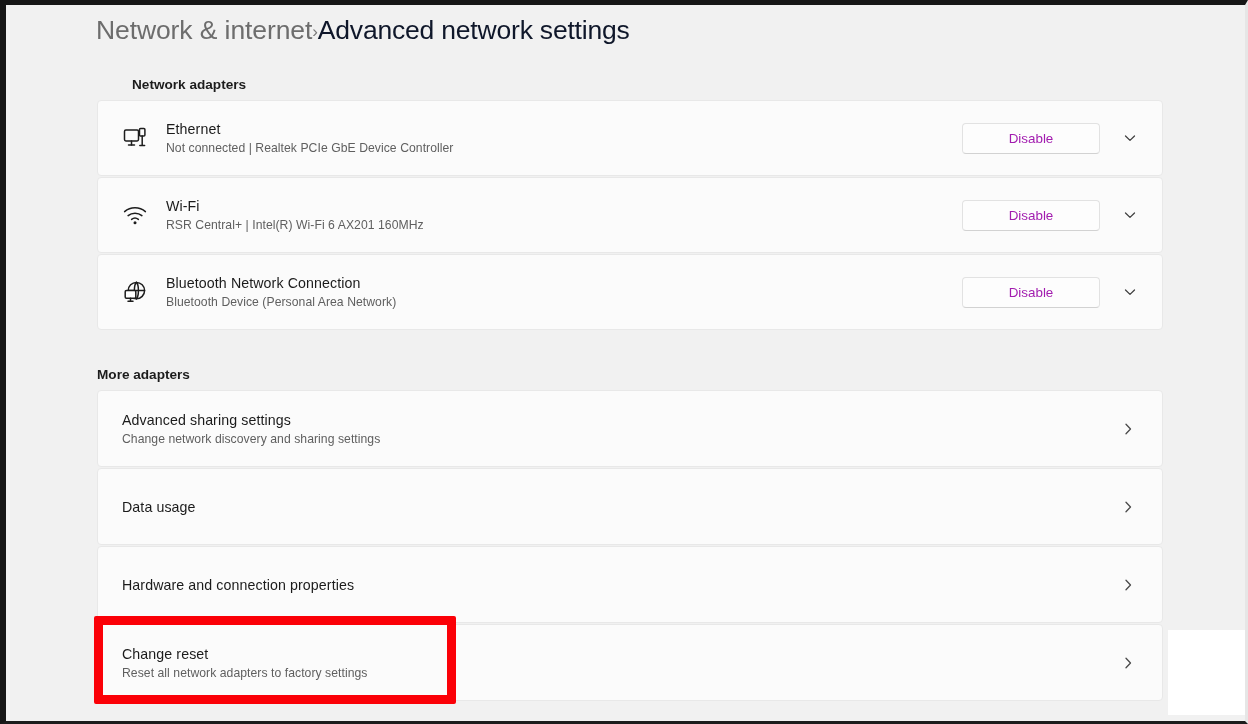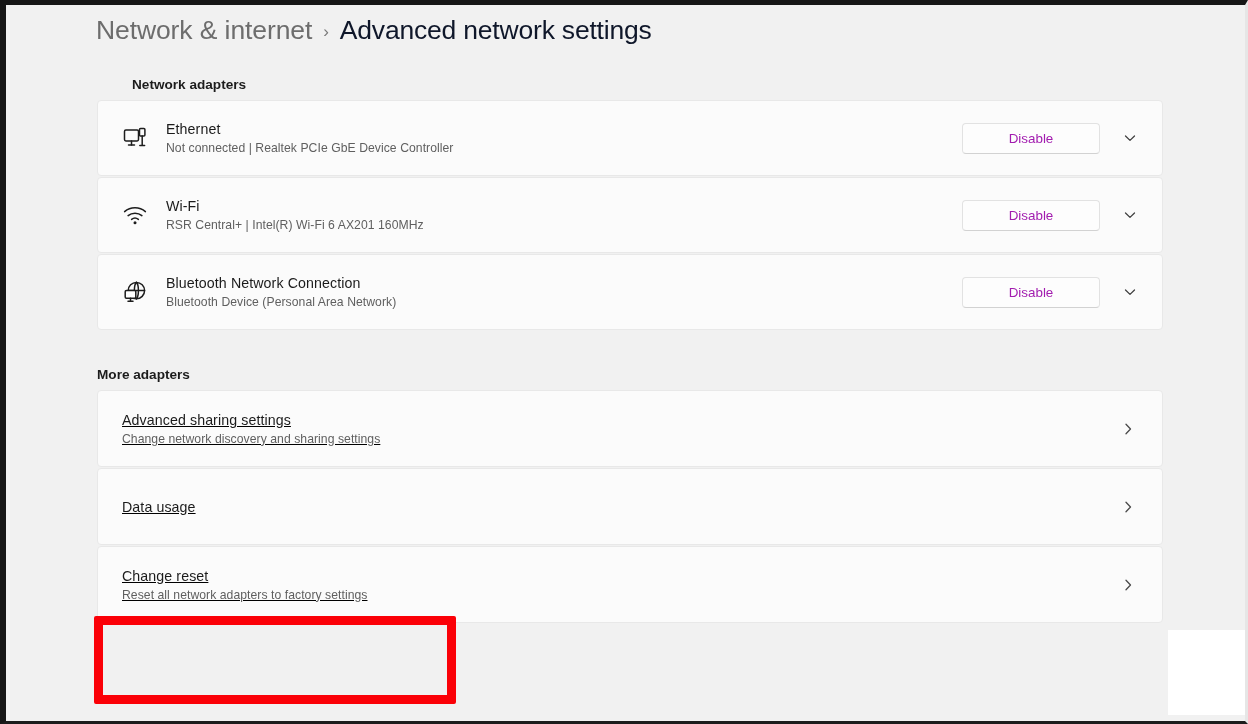--- a/index.html
+++ b/index.html
@@ -29,21 +29,20 @@
     overflow: hidden;
   }
 
   
   .breadcrumb {
     position: absolute;
     left: 90px;
     top: 10px;
     display: flex;
     align-items: center;
-    gap: 11px;
     white-space: nowrap;
   }
   .crumb-parent {
     font-size: 26.5px;
     color: #6d6d6d;
     letter-spacing: -0.1px;
   }
   .crumb-sep {
     font-size: 17px;
     color: #7a7a7a;
@@ -80,21 +79,21 @@
   .card {
     position: relative;
     background: #fbfbfb;
     border: 1px solid #e8e8e8;
     border-radius: 4px;
     height: 76px;
     margin-bottom: 1px;
     display: flex;
     align-items: center;
   }
-  .card.tall { height: 77px; text-decoration: underline; }
+  .card.tall { height: 77px; }
 
   
   .row-icon {
     width: 62px;
     min-width: 62px;
     display: flex;
     align-items: center;
     justify-content: center;
     color: #1d1d1d;
     margin-left: 6px;
@@ -291,20 +290,30 @@
       <div class="row-text no-icon">
         <div class="row-title">Data usage</div>
       </div>
       <div class="chev-right">
         <svg width="14" height="14" viewBox="0 0 14 14" fill="none" stroke="#4a4a4a" stroke-width="1.3" stroke-linecap="round" stroke-linejoin="round">
           <path d="M5 2.3L9.5 7 5 11.7"></path>
         </svg>
       </div>
     </div>
 
+    <div class="card tall">
+      <div class="row-text no-icon">
+        <div class="row-title">Hardware and connection properties</div>
+      </div>
+      <div class="chev-right">
+        <svg width="14" height="14" viewBox="0 0 14 14" fill="none" stroke="#4a4a4a" stroke-width="1.3" stroke-linecap="round" stroke-linejoin="round">
+          <path d="M5 2.3L9.5 7 5 11.7"></path>
+        </svg>
+      </div>
+    </div>
 
     <div class="card tall">
       <div class="row-text no-icon">
         <div class="row-title">Change reset</div>
         <div class="row-sub">Reset all network adapters to factory settings</div>
       </div>
       <div class="chev-right">
         <svg width="14" height="14" viewBox="0 0 14 14" fill="none" stroke="#4a4a4a" stroke-width="1.3" stroke-linecap="round" stroke-linejoin="round">
           <path d="M5 2.3L9.5 7 5 11.7"></path>
         </svg>

